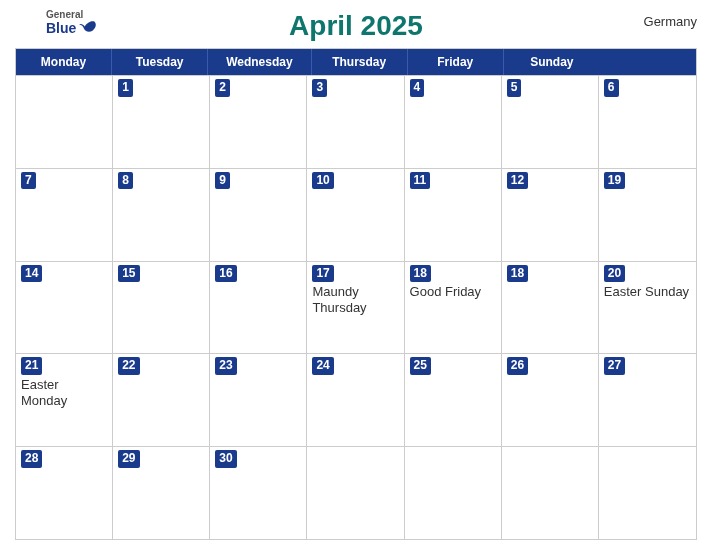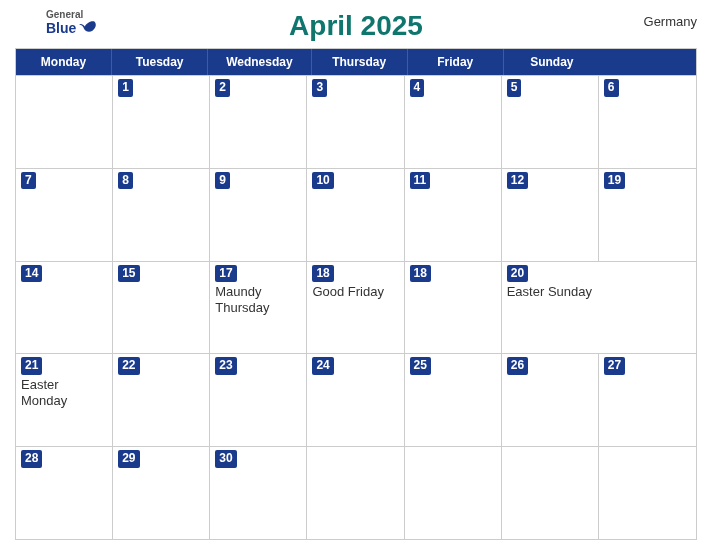--- a/index.html
+++ b/index.html
@@ -243,20 +243,25 @@
               <span class="cell-number">14</span>
             </div>
           </div>
           <div class="cal-cell">
             <div class="cell-date-row">
               <span class="cell-number">15</span>
             </div>
           </div>
           <div class="cal-cell">
             <div class="cell-date-row">
+              <span class="cell-number">16</span>
+            </div>
+          </div>
+          <div class="cal-cell">
+            <div class="cell-date-row">
               <span class="cell-number">17</span>
             </div>
             <div class="cell-event">Maundy Thursday</div>
           </div>
           <div class="cal-cell">
             <div class="cell-date-row">
               <span class="cell-number">18</span>
             </div>
             <div class="cell-event">Good Friday</div>
           </div>

